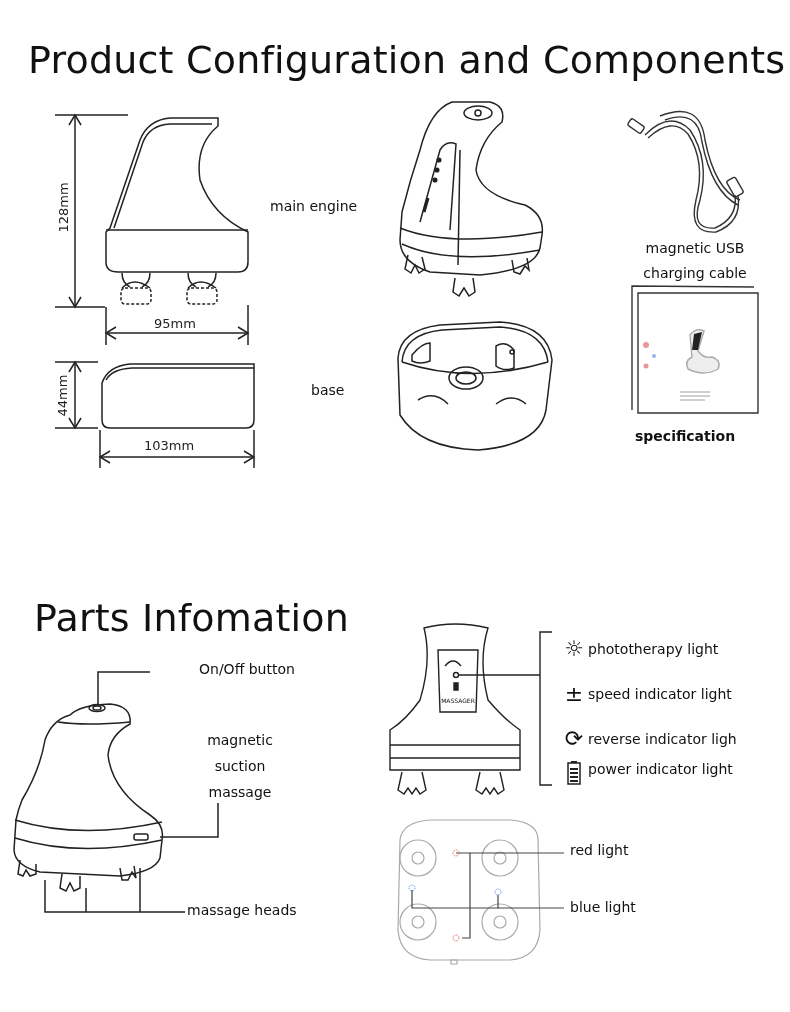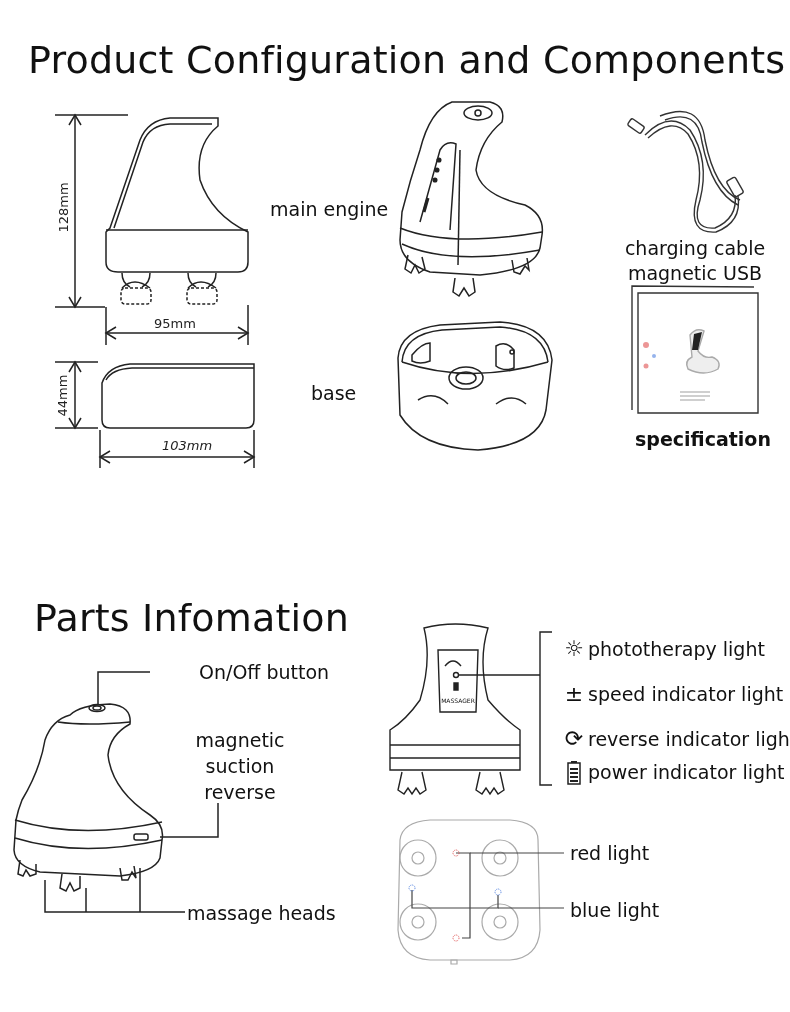--- a/index.html
+++ b/index.html
@@ -1,19 +1,19 @@
 <!DOCTYPE html>
 <html><head>
 <meta charset="utf-8">
 <style>
   html,body{margin:0;padding:0;background:#fff;}
   body{width:790px;height:1012px;position:relative;overflow:hidden;font-family:"DejaVu Sans","Liberation Sans",sans-serif;color:#111;}
   .abs{position:absolute;}
   .h1{font-size:38px;font-weight:normal;letter-spacing:0.2px;white-space:nowrap;}
-  .lbl{font-size:19px;white-space:nowrap;}
+  .lbl{font-size:14px;white-space:nowrap;}
   .dim{font-size:13px;white-space:nowrap;color:#222;}
   .ctr{text-align:center;}
   svg{position:absolute;overflow:visible;}
   svg *{vector-effect:non-scaling-stroke;}
 </style>
 </head>
 <body>
 
 <div class="abs h1" style="left:28px;top:38px;">Product Configuration and Components</div>
 
@@ -53,21 +53,21 @@
     <line x1="100" y1="430" x2="100" y2="468"></line>
     <line x1="254" y1="430" x2="254" y2="468"></line>
     <line x1="100" y1="457" x2="254" y2="457"></line>
     <polyline points="110,451 100,457 110,463"></polyline>
     <polyline points="244,451 254,457 244,463"></polyline>
   </g>
 </svg>
 <div class="abs dim" style="left:38px;top:200px;transform:rotate(-90deg);transform-origin:center;">128mm</div>
 <div class="abs dim" style="left:154px;top:316px;">95mm</div>
 <div class="abs dim" style="left:42px;top:388px;transform:rotate(-90deg);">44mm</div>
-<div class="abs dim" style="left:162px;top:438px;font-style:italic;">103mm</div>
+<div class="abs dim" style="left:144px;top:438px;">103mm</div>
 
 <svg style="left:0;top:0;" width="790" height="1012">
   <g fill="none" stroke="#222" stroke-width="1.5">
     <path d="M402,212 Q410,180 420,150 Q430,110 452,102 L490,102 Q506,106 502,122 Q480,140 476,170 Q480,195 525,205 Q545,215 542,235 L540,248 Q535,270 480,275 L430,272 Q400,262 400,240 Z"></path>
     <ellipse cx="478" cy="113" rx="14" ry="7"></ellipse>
     <circle cx="478" cy="113" r="3"></circle>
     <path d="M420,222 L440,150 Q446,140 456,144 L450,230"></path>
     <line x1="428" y1="198" x2="424" y2="212" stroke-width="3"></line>
     <circle cx="439" cy="160" r="1.8" fill="#222"></circle>
     <circle cx="437" cy="170" r="1.8" fill="#222"></circle>
@@ -103,22 +103,22 @@
   <g fill="none" stroke="#333" stroke-width="1.4">
     <rect x="628" y="122" width="16" height="8" rx="2" transform="rotate(35 636 126)"></rect>
     <path d="M645,135 Q670,110 690,130 Q710,160 700,200 Q690,230 715,228 Q738,218 735,195"></path>
     <path d="M648,138 Q672,116 688,134 Q706,162 696,200 Q688,234 716,232 Q742,222 738,196"></path>
     <path d="M660,116 Q700,100 705,140 Q715,190 740,200"></path>
     <path d="M665,120 Q698,108 702,142 Q712,192 738,205"></path>
     <rect x="730" y="178" width="10" height="18" rx="2" transform="rotate(-30 735 187)"></rect>
   </g>
 </svg>
 <div class="abs lbl ctr" style="left:620px;top:236px;width:150px;line-height:25px;">
+  <div>magnetic USB</div>
   <div>charging cable</div>
-  <div>magnetic USB</div>
 </div>
 
 <svg style="left:0;top:0;" width="790" height="1012">
   <g fill="none" stroke="#333" stroke-width="1.4">
     <path d="M632,410 L632,286 L754,287"></path>
     <rect x="638" y="293" width="120" height="120" fill="#fff"></rect>
     <path d="M690,335 q6,-8 14,-4 l-6,20 q6,8 14,6 q10,4 6,12 q-14,8 -30,0 q-4,-8 4,-12 z" fill="#eee" stroke="#aaa"></path>
     <path d="M694,334 l8,-2 l-4,18 l-6,0 z" fill="#222" stroke="none"></path>
     <line x1="680" y1="392" x2="710" y2="392" stroke="#bbb"></line>
     <line x1="680" y1="396" x2="710" y2="396" stroke="#bbb"></line>
@@ -151,21 +151,21 @@
 
     <path d="M20,860 l-2,14 l5,2 l3,-6 l4,6 l6,-2 l0,-10"></path>
     <path d="M62,874 l-2,14 l6,3 l4,-8 l4,8 l6,-3 l0,-12"></path>
     <path d="M120,868 l2,12 l6,0 l4,-8 l4,6 l-2,-12"></path>
   </g>
 </svg>
 <div class="abs lbl" style="left:151px;top:661px;margin-left:48px;">On/Off button</div>
 <div class="abs lbl ctr" style="left:185px;top:727px;width:110px;line-height:26px;">
   <div>magnetic</div>
   <div>suction</div>
-  <div>reverse</div>
+  <div>massage</div>
 </div>
 <div class="abs lbl" style="left:187px;top:902px;">massage heads</div>
 
 <svg style="left:0;top:0;" width="790" height="1012">
   <g fill="none" stroke="#222" stroke-width="1.4">
     <path d="M424,628 Q455,620 488,628 Q478,660 488,700 Q505,720 520,730 L520,770 L390,770 L390,730 Q406,720 420,700 Q432,660 424,628 Z"></path>
     <path d="M438,650 L478,650 L476,712 L440,712 Z"></path>
     <line x1="390" y1="745" x2="520" y2="745"></line>
     <line x1="390" y1="758" x2="520" y2="758"></line>
     <circle cx="456" cy="675" r="2.5"></circle>

